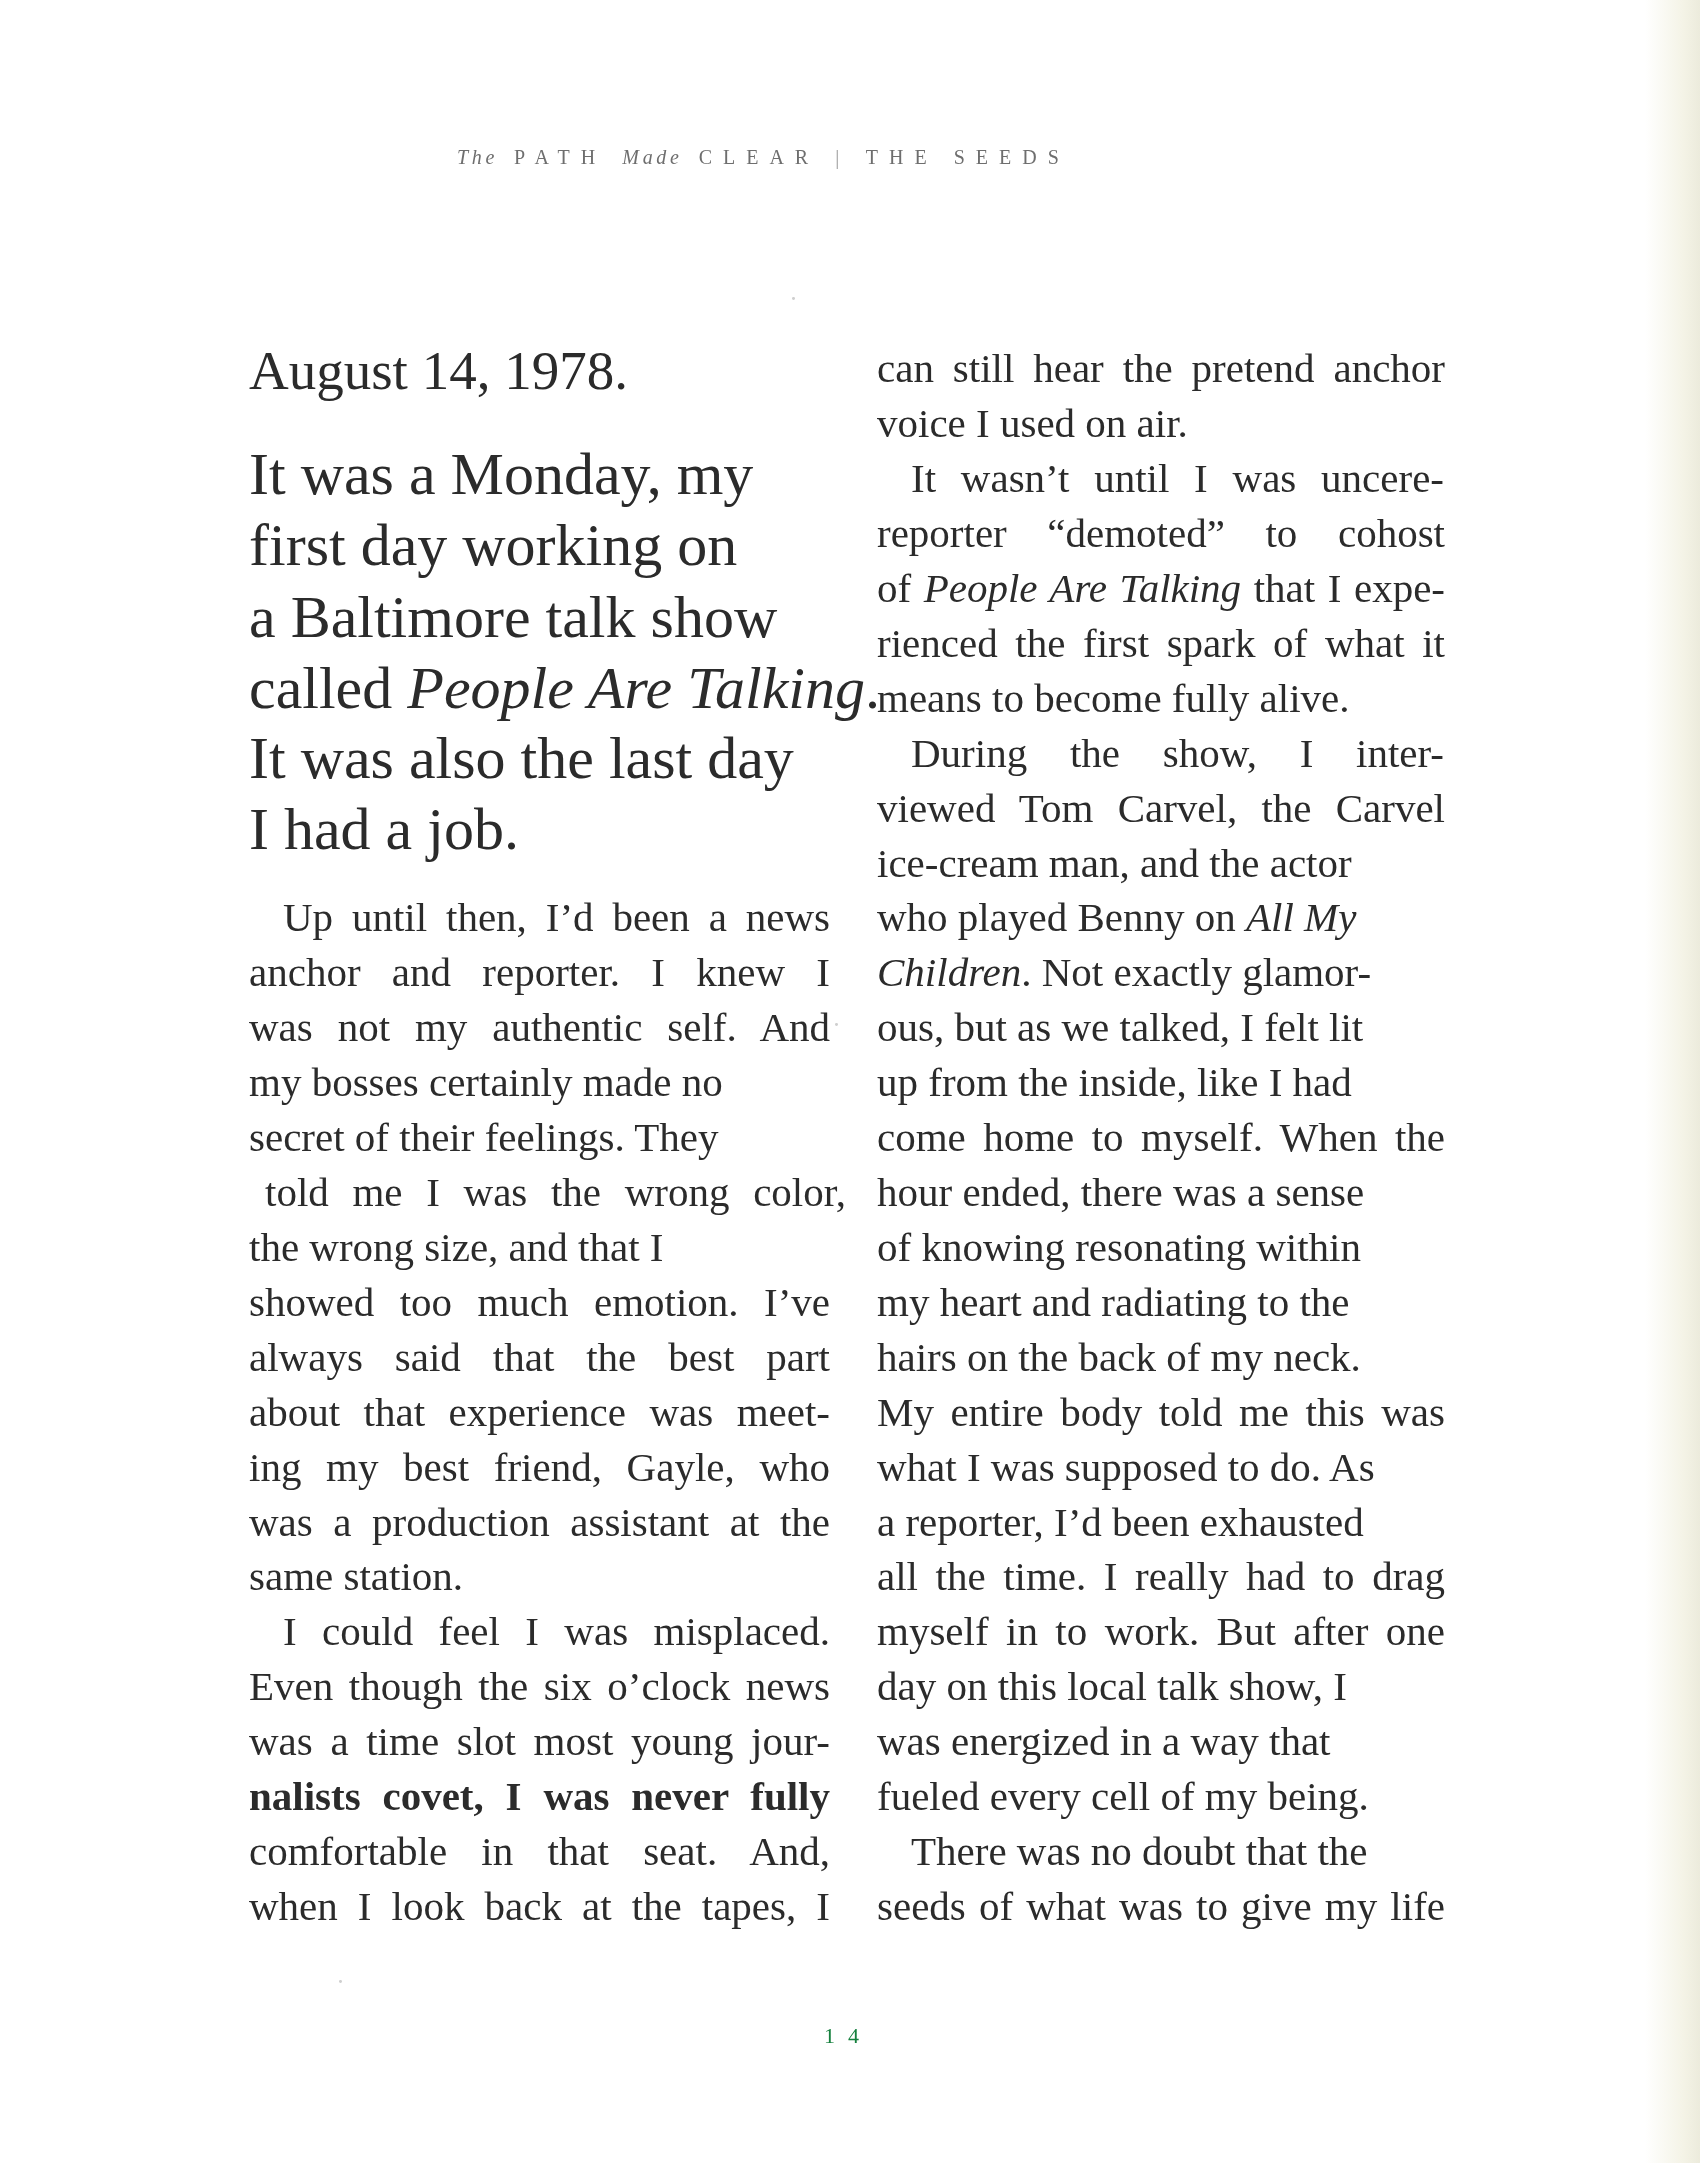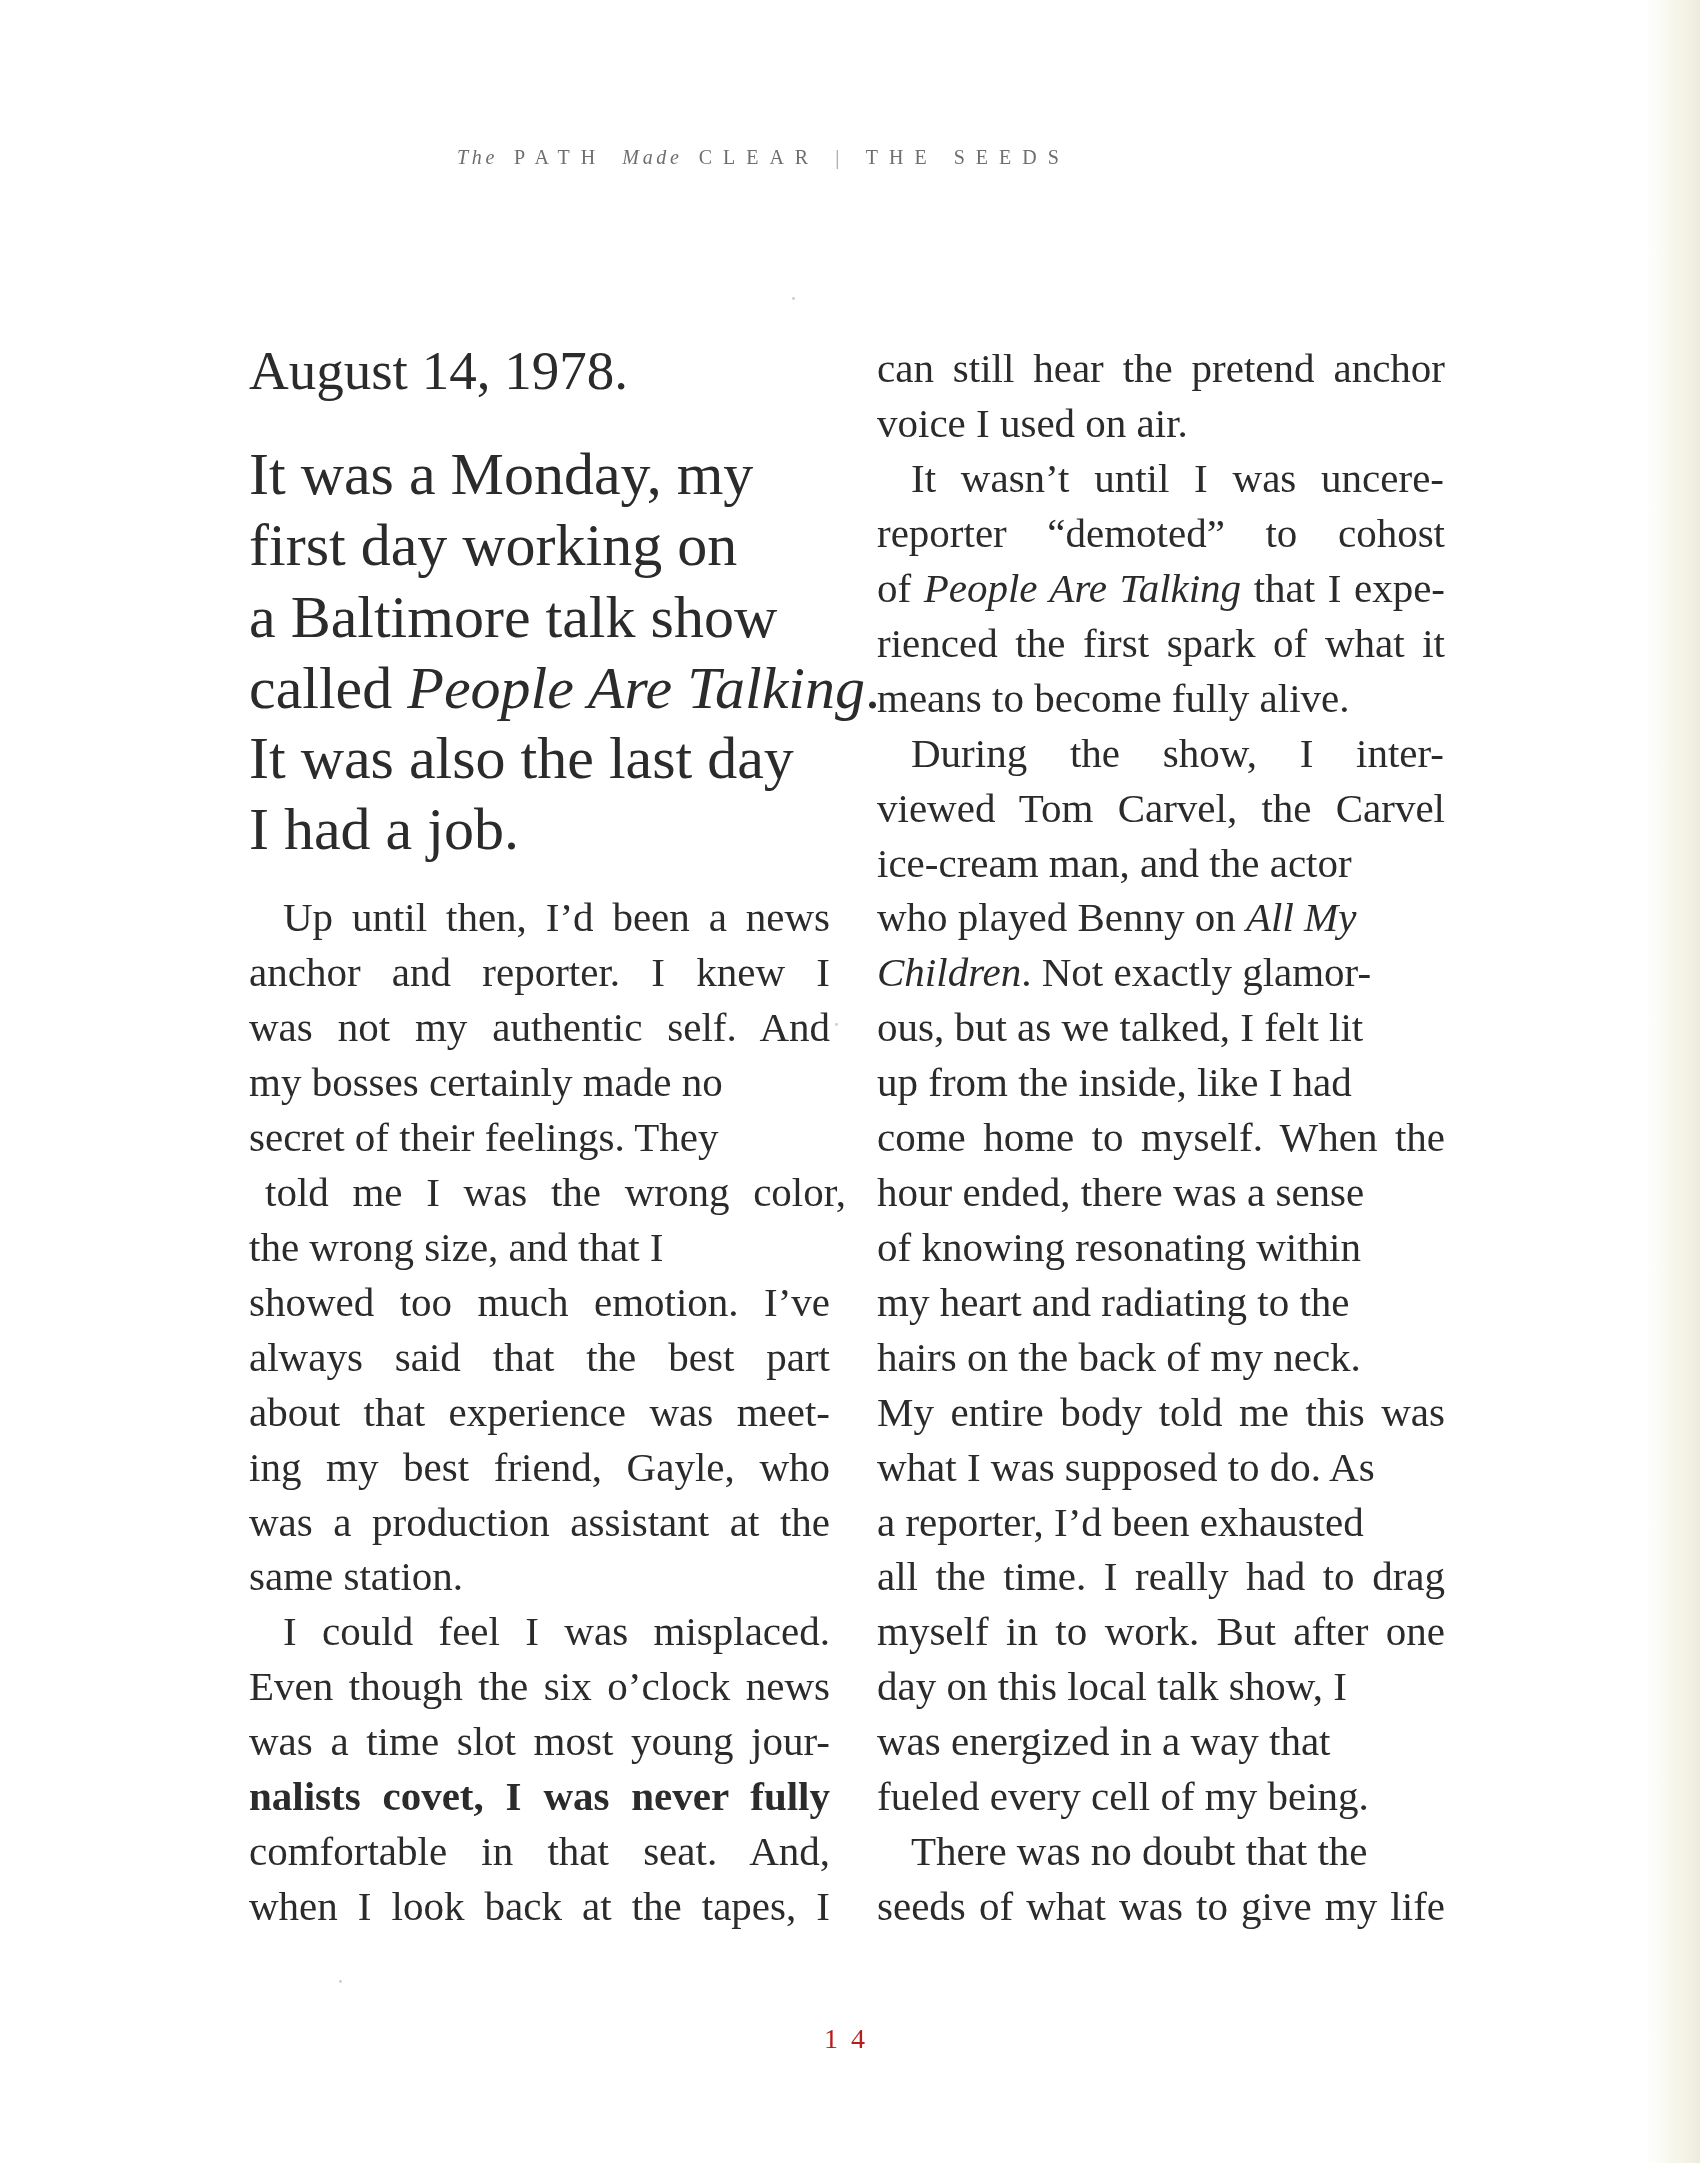--- a/index.html
+++ b/index.html
@@ -21,21 +21,21 @@
   .running-head .sep { color: #9a9a9a; }
   .line {
     position: absolute; white-space: nowrap; line-height: 1;
   }
   .date { font-size: 55px; }
   .sub { font-size: 60px; }
   .body { font-size: 41px; }
   .just { text-align: justify; text-align-last: justify; white-space: normal; }
   .it { font-style: italic; }
   .folio {
-    position: absolute; left: 824px; top: 2023px; font-size: 28px; letter-spacing: 13px; color: #b91c1c;
+    position: absolute; left: 824px; top: 2023px; font-size: 22px; letter-spacing: 13px; color: #15803d;
   }
   .speck { position: absolute; width: 2.8px; height: 2.8px; border-radius: 50%; background: #cfcfcf; }
 </style>
 </head>
 <body>
 
 <div class="edge-shade"></div>
 
 <div class="running-head">
   <span class="it">The</span>

